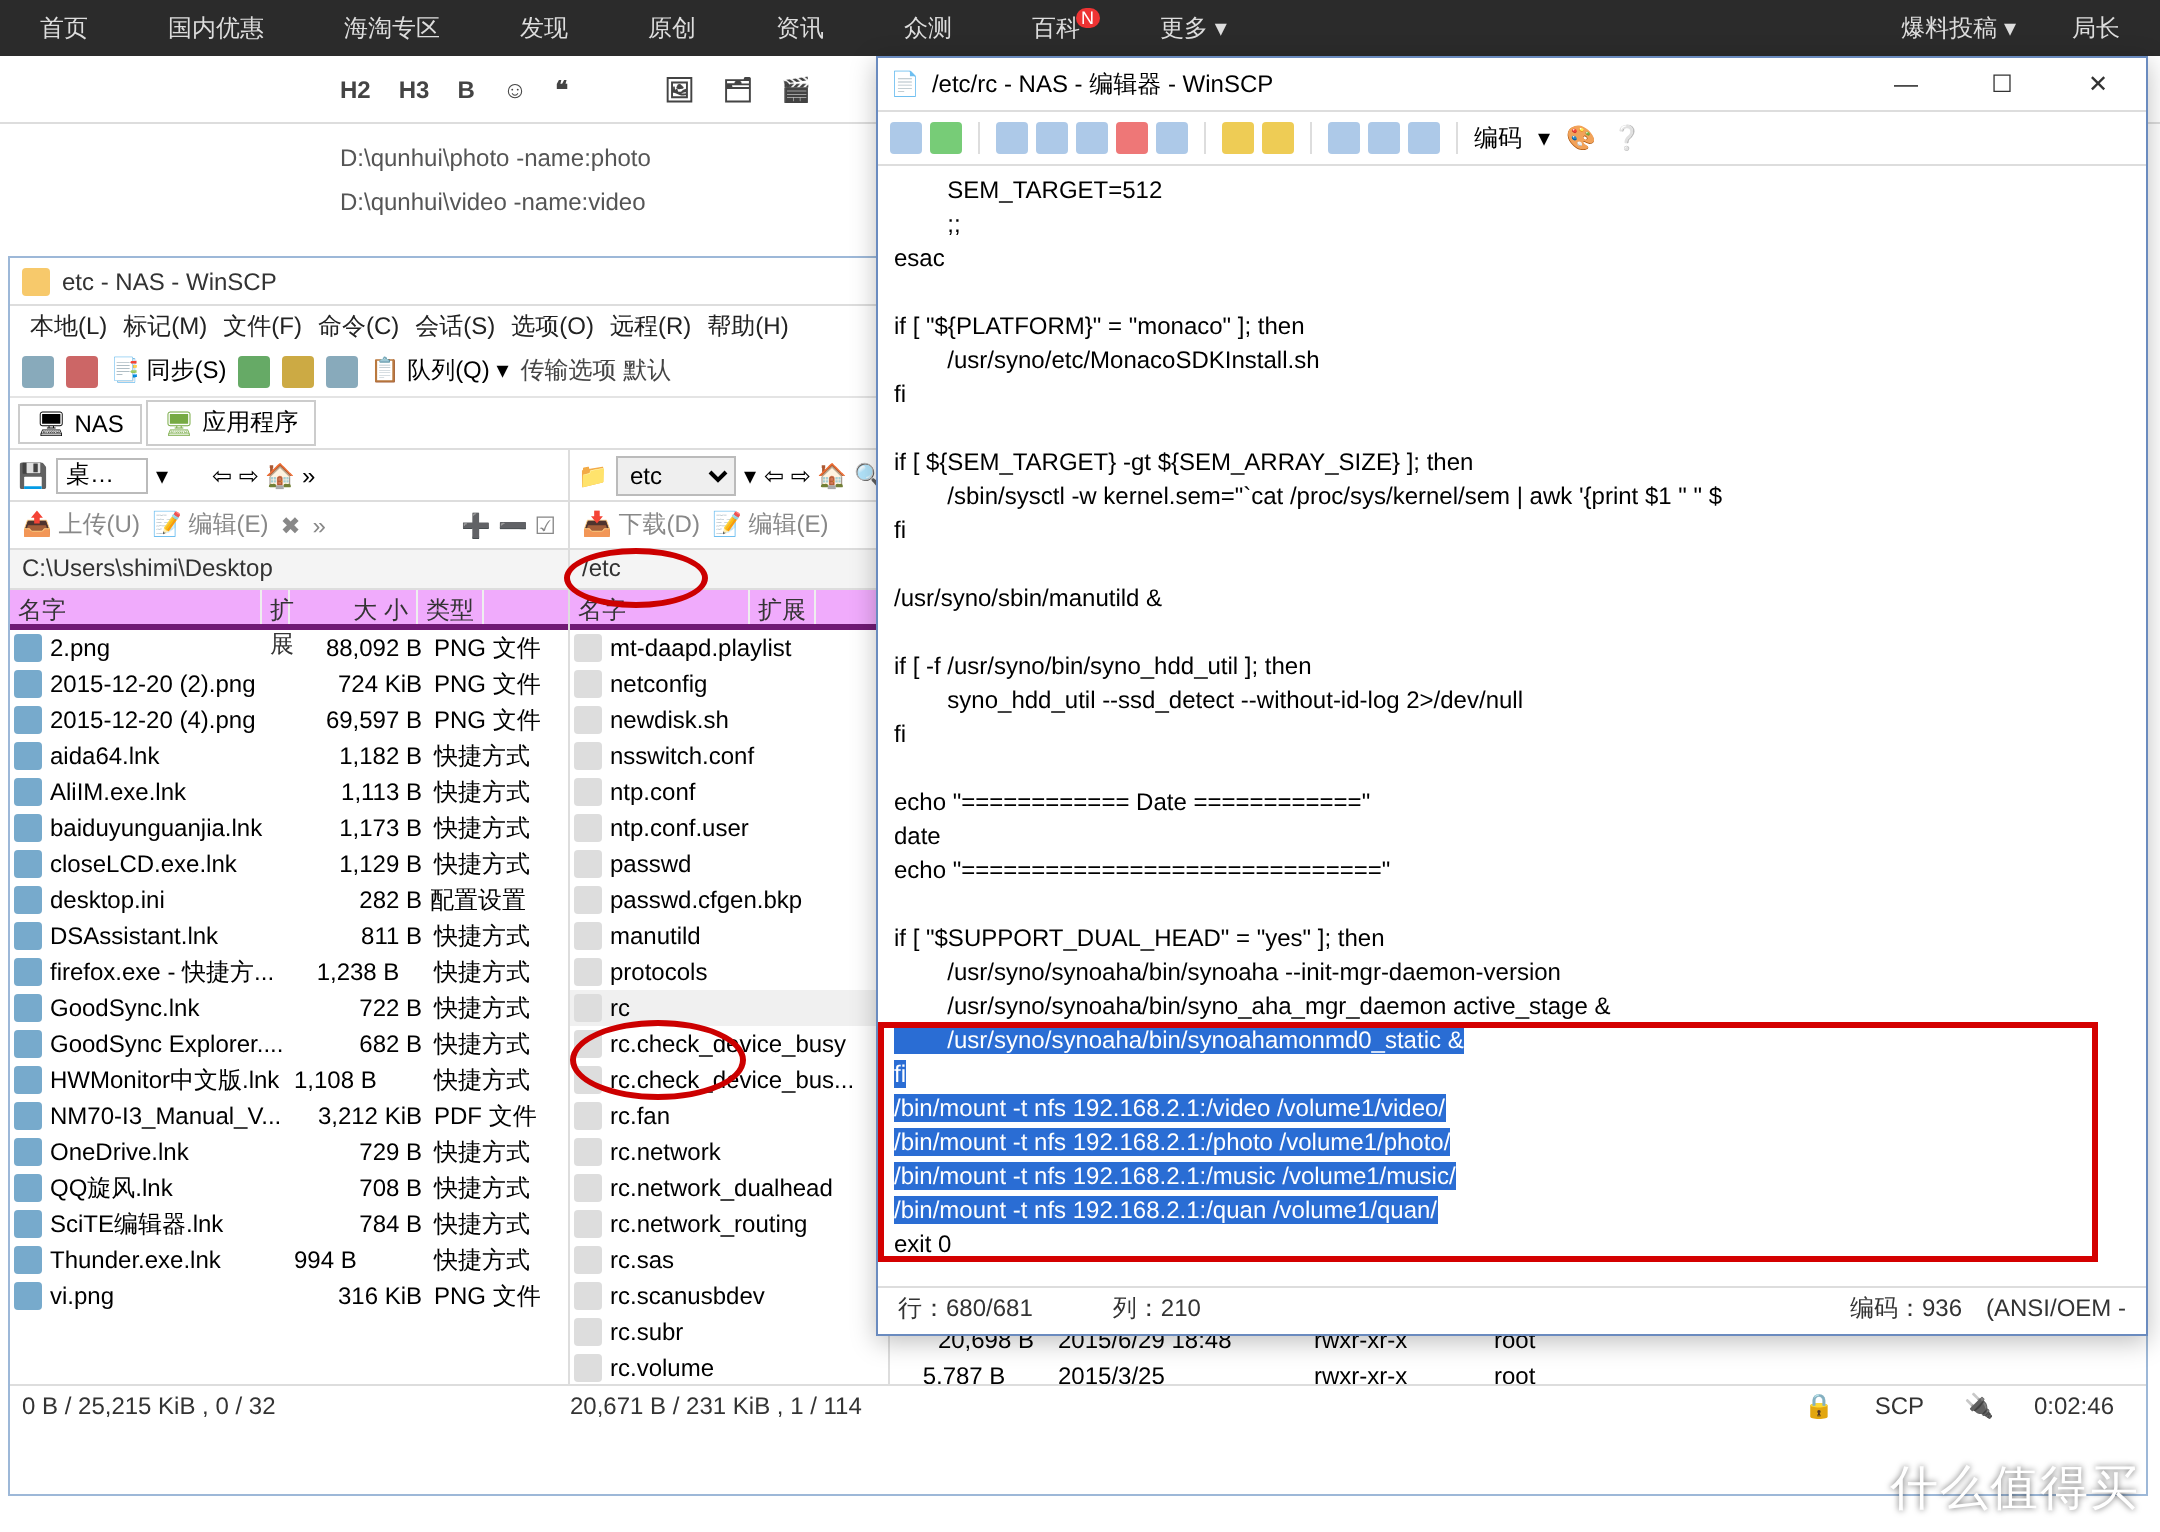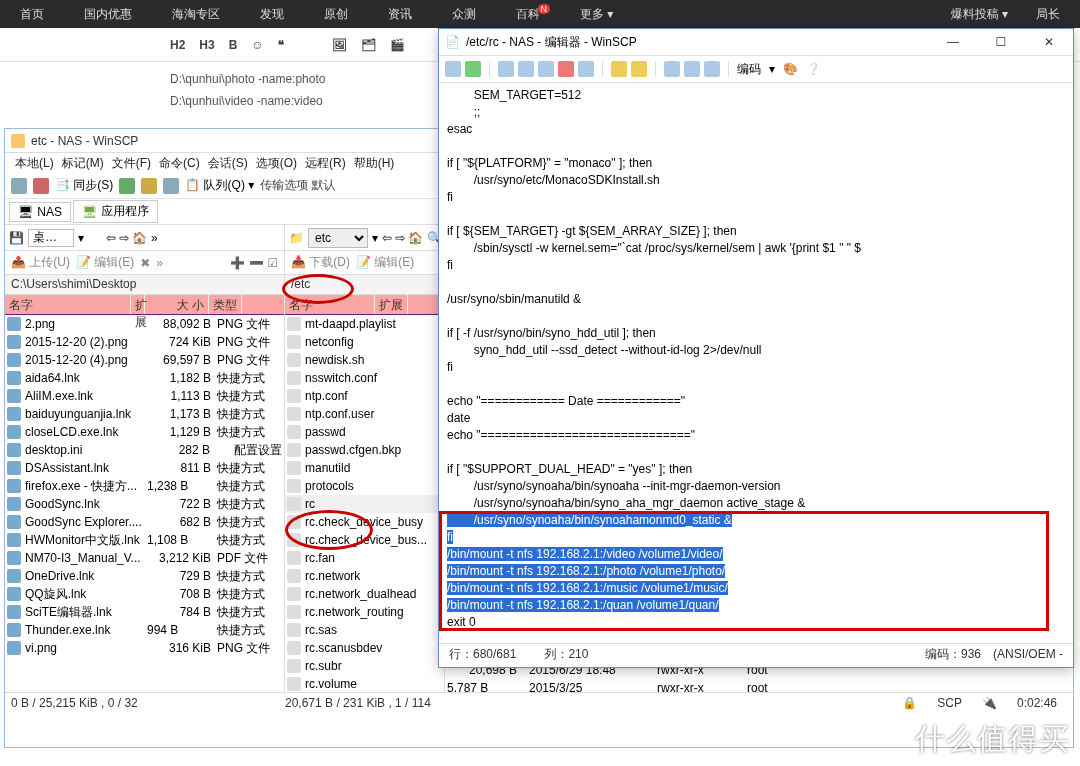--- a/index.html
+++ b/index.html
@@ -29,21 +29,21 @@
 .transbar .tp.left{width:280px;border-right:1px solid #ddd}
 .pathbar{height:20px;display:flex;border-bottom:1px solid #ddd;background:#f4f4f4}
 .pathbar .pp{padding:2px 6px;color:#333}
 .pathbar .pp.left{width:280px;border-right:1px solid #ddd}
 .pathbar .pp.right{position:relative}
 .listarea{height:398px;display:flex;border-bottom:1px solid #ddd}
 .listcol{overflow:hidden;position:relative}
 .listcol.left{width:280px;border-right:1px solid #ddd}
 .listcol.mid{width:160px;border-right:1px solid #ddd}
 .listcol.right{flex:1}
-.lhdr{height:20px;display:flex;border-bottom:1px solid #701a75;background:#fca5a5;font-size:11px;color:#333}
+.lhdr{height:20px;display:flex;border-bottom:3px solid #701a75;background:#f0abfc;font-size:11px;color:#333}
 .lhdr div{border-right:1px solid #eee;padding:2px 4px}
 .lrow{height:18px;display:flex;align-items:center;padding:0 2px;font-size:11px;white-space:nowrap}
 .lrow .fico{width:14px;height:14px;margin-right:4px;flex-shrink:0;background:#7ac;border-radius:2px}
 .lrow.sel{background:#f0f0f0}
 .statusbar{height:20px;display:flex;align-items:center;padding:0 6px;color:#333;font-size:11px;position:relative}
 .statusbar .right{position:absolute;left:280px}
 .statusbar .rr{position:absolute;right:16px;display:flex;gap:20px;align-items:center}
 .lock{color:#d90}
 
 .circle{position:absolute;border:3px solid #c00;border-radius:50%;pointer-events:none;z-index:40}
@@ -54,24 +54,24 @@
 .ewtitle{height:26px;display:flex;align-items:center;padding:0 6px;background:#fff;justify-content:space-between}
 .ewtitle .ttxt{display:flex;gap:6px;align-items:center}
 .ewctrls{display:flex;gap:12px;color:#333}
 .ewctrls span{width:36px;text-align:center;cursor:pointer}
 .ewtool{height:28px;display:flex;align-items:center;gap:8px;padding:0 6px;border-top:1px solid #ddd;border-bottom:1px solid #ddd}
 .ewtool .grp{display:flex;gap:4px;padding-right:8px;border-right:1px solid #ddd}
 .ewtool .ti{width:16px;height:16px;background:#adc9e8;border-radius:2px}
 .ewbody{height:560px;overflow:auto;padding:4px 8px;font-family:Consolas,monospace;font-size:13px;line-height:17px;white-space:pre;color:#000;position:relative}
 .ewbody .hl{background:#2a6dd4;color:#fff}
 .redbox{position:absolute;border:3px solid #d40000;pointer-events:none}
-.ewstatus{height:22px;border-top:1px solid #ddd;display:flex;align-items:center;padding:0 10px;gap:28px;font-size:11px;color:#333}
+.ewstatus{height:22px;border-top:1px solid #ddd;display:flex;align-items:center;padding:0 10px;gap:40px;font-size:11px;color:#333}
 .ewstatus .r{margin-left:auto}
 
-.wmark{position:absolute;right:10px;bottom:6px;color:#fff;font-size:30px;letter-spacing:1px;text-shadow:0 0 3px rgba(0,0,0,0.6);z-index:100}
+.wmark{position:absolute;right:10px;bottom:6px;color:#fff;font-size:24px;letter-spacing:1px;text-shadow:0 0 3px rgba(0,0,0,0.6);z-index:100}
 </style>
 </head>
 <body>
 
 <div class="topnav">
   <span>首页</span>
   <span>国内优惠</span>
   <span>海淘专区</span>
   <span>发现</span>
   <span>原创</span>
@@ -215,32 +215,32 @@
           <div class="lrow">
             <span class="fico"></span>
             <span style="width:122px;overflow:hidden">closeLCD.exe.lnk</span>
             <span style="width:64px;text-align:right">1,129 B</span>
             <span style="padding-left:6px">快捷方式</span>
           </div>
           <div class="lrow">
             <span class="fico"></span>
             <span style="width:122px;overflow:hidden">desktop.ini</span>
             <span style="width:64px;text-align:right">282 B</span>
-            <span style="padding-left:24px">配置设置</span>
+            <span style="padding-left:4px">配置设置</span>
           </div>
           <div class="lrow">
             <span class="fico"></span>
             <span style="width:122px;overflow:hidden">DSAssistant.lnk</span>
             <span style="width:64px;text-align:right">811 B</span>
             <span style="padding-left:6px">快捷方式</span>
           </div>
           <div class="lrow">
             <span class="fico"></span>
             <span style="width:122px;overflow:hidden">firefox.exe - 快捷方...</span>
-            <span style="width:64px;text-align:left">1,238 B</span>
+            <span style="width:64px;text-align:center">1,238 B</span>
             <span style="padding-left:6px">快捷方式</span>
           </div>
           <div class="lrow">
             <span class="fico"></span>
             <span style="width:122px;overflow:hidden">GoodSync.lnk</span>
             <span style="width:64px;text-align:right">722 B</span>
             <span style="padding-left:6px">快捷方式</span>
           </div>
           <div class="lrow">
             <span class="fico"></span>
@@ -398,21 +398,21 @@
             <span style="width:90px">rwxr-xr-x</span>
             <span>root</span>
           </div>
           <div class="lrow">
             <span style="width:70px;text-align:right">20,698 B</span>
             <span style="width:140px;padding-left:12px">2015/6/29 18:48</span>
             <span style="width:90px">rwxr-xr-x</span>
             <span>root</span>
           </div>
           <div class="lrow">
-            <span style="width:70px;text-align:left">5,787 B</span>
+            <span style="width:70px;text-align:center">5,787 B</span>
             <span style="width:140px;padding-left:12px">2015/3/25</span>
             <span style="width:90px">rwxr-xr-x</span>
             <span>root</span>
           </div>
         </div>
     </div>
   </div>
 
   <div class="statusbar">
     <span>0 B / 25,215 KiB ,  0 / 32</span>

